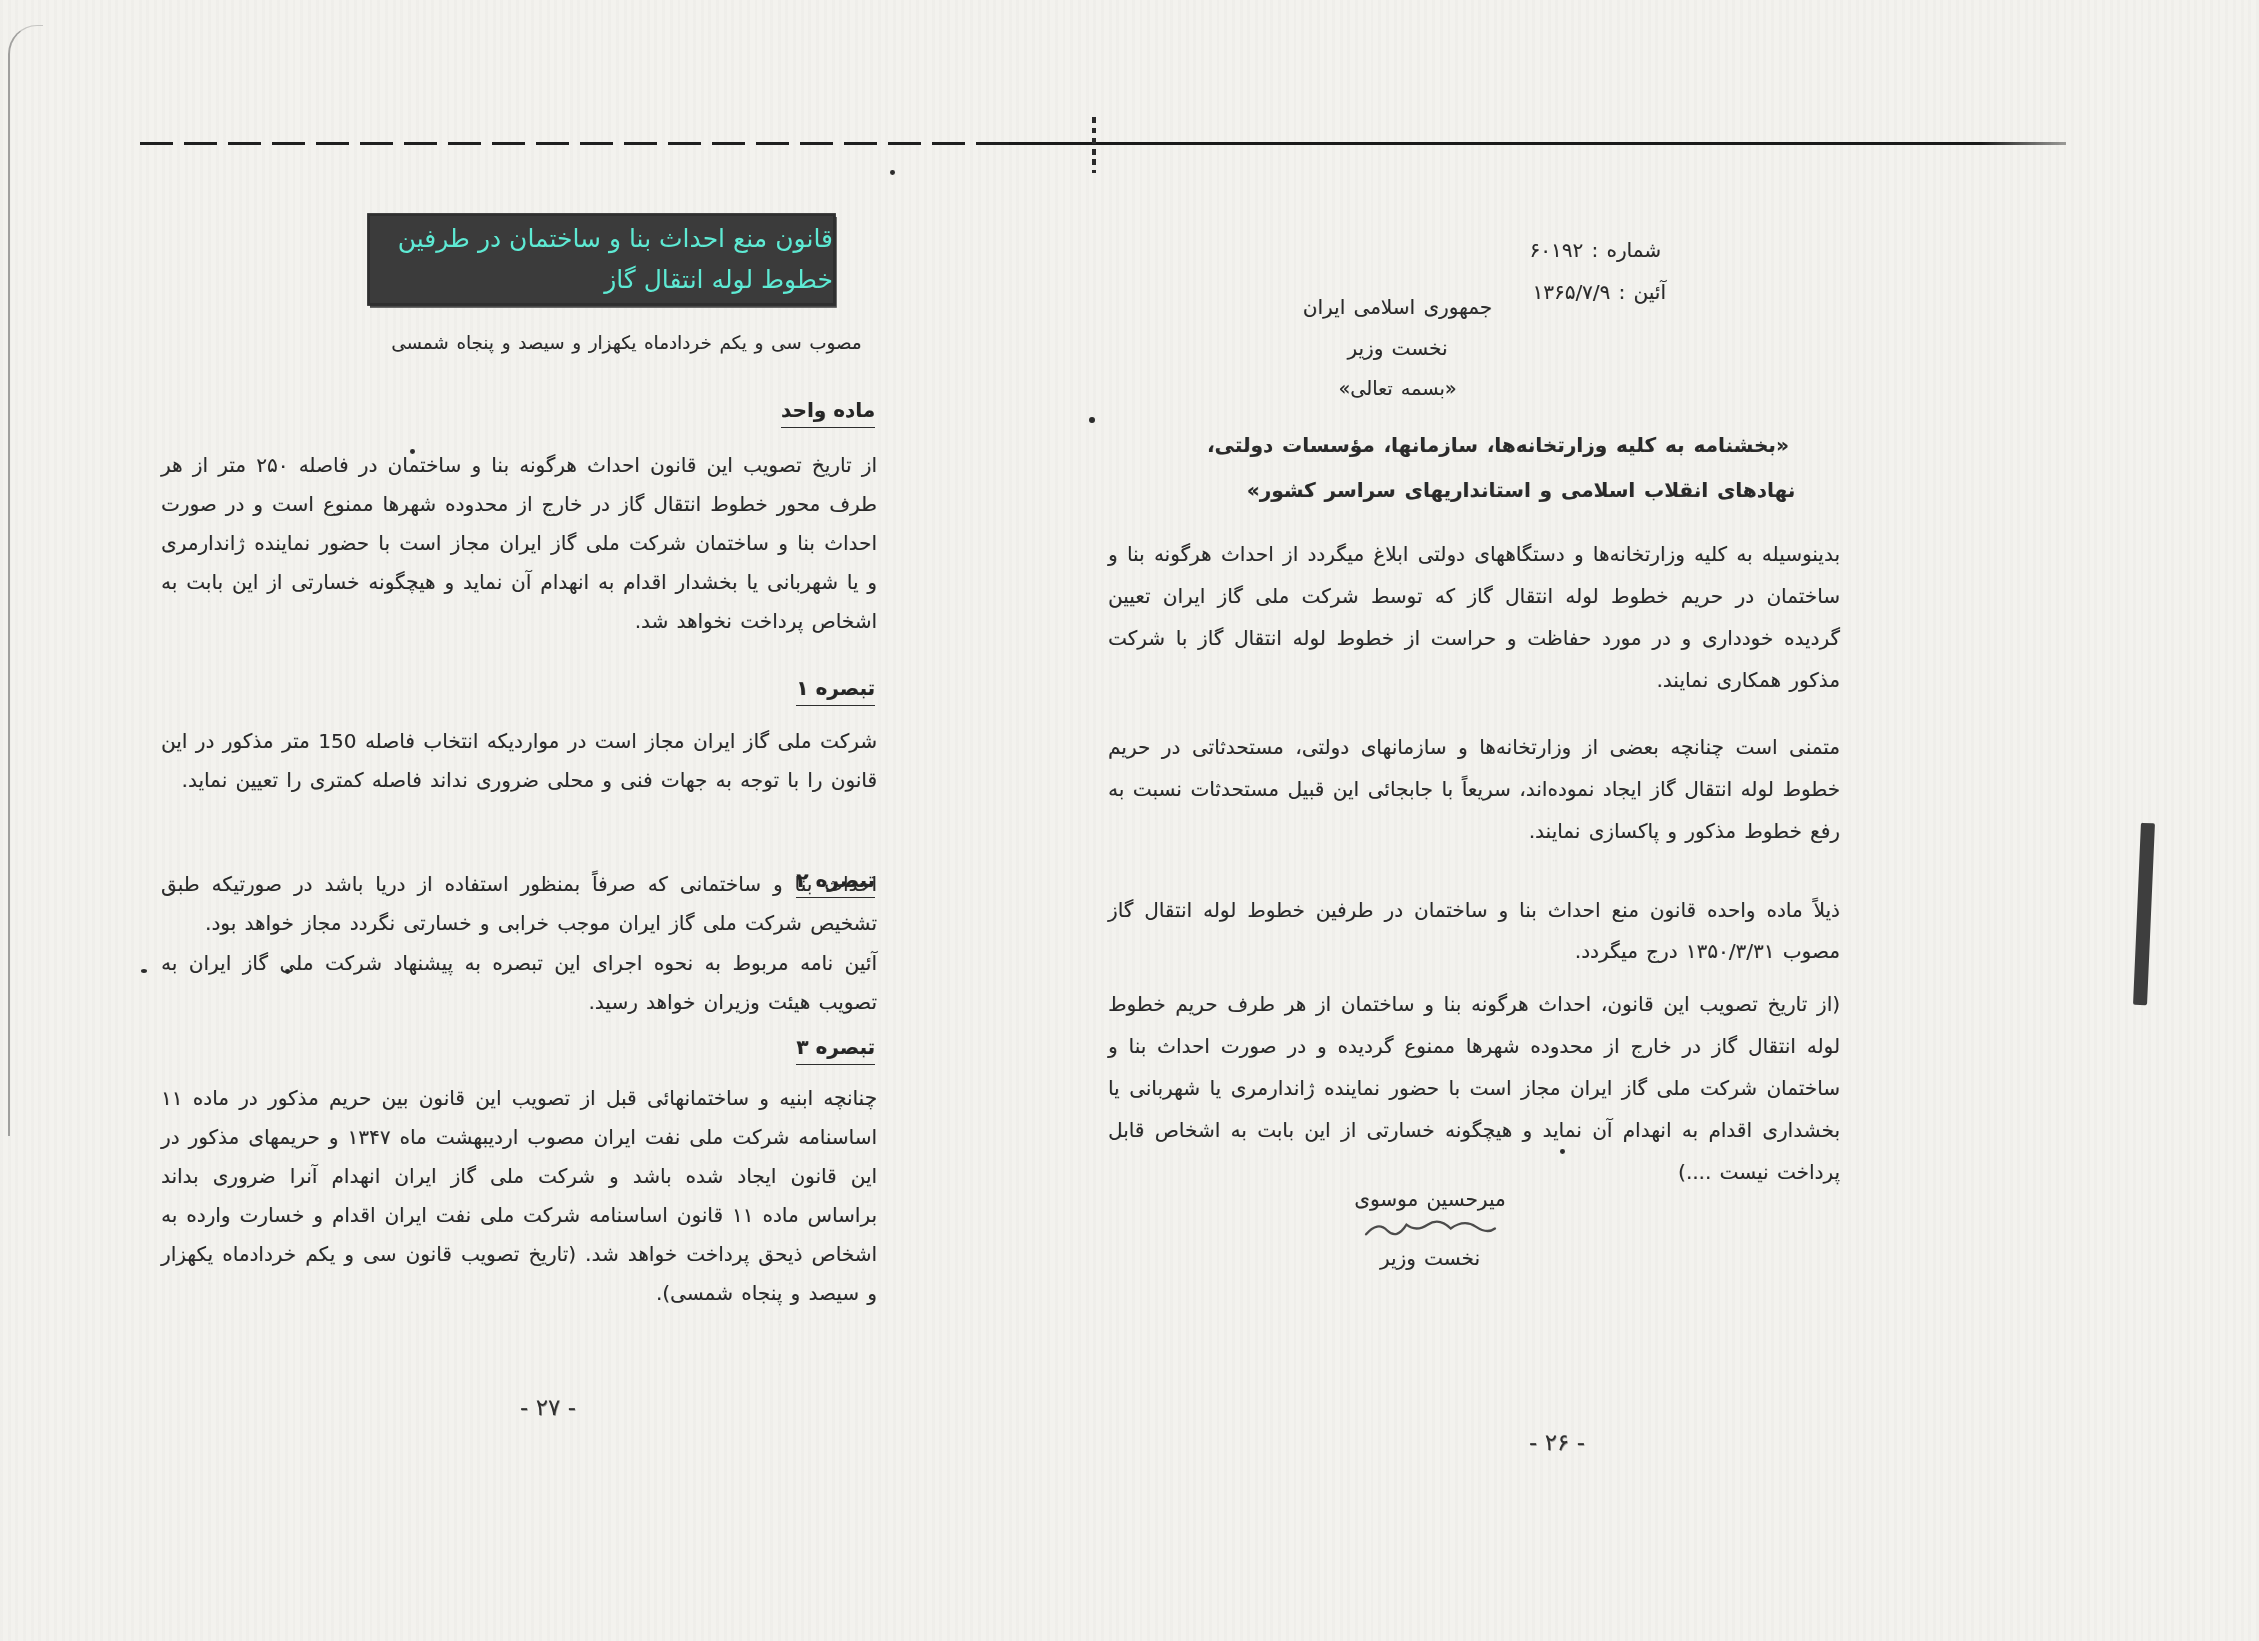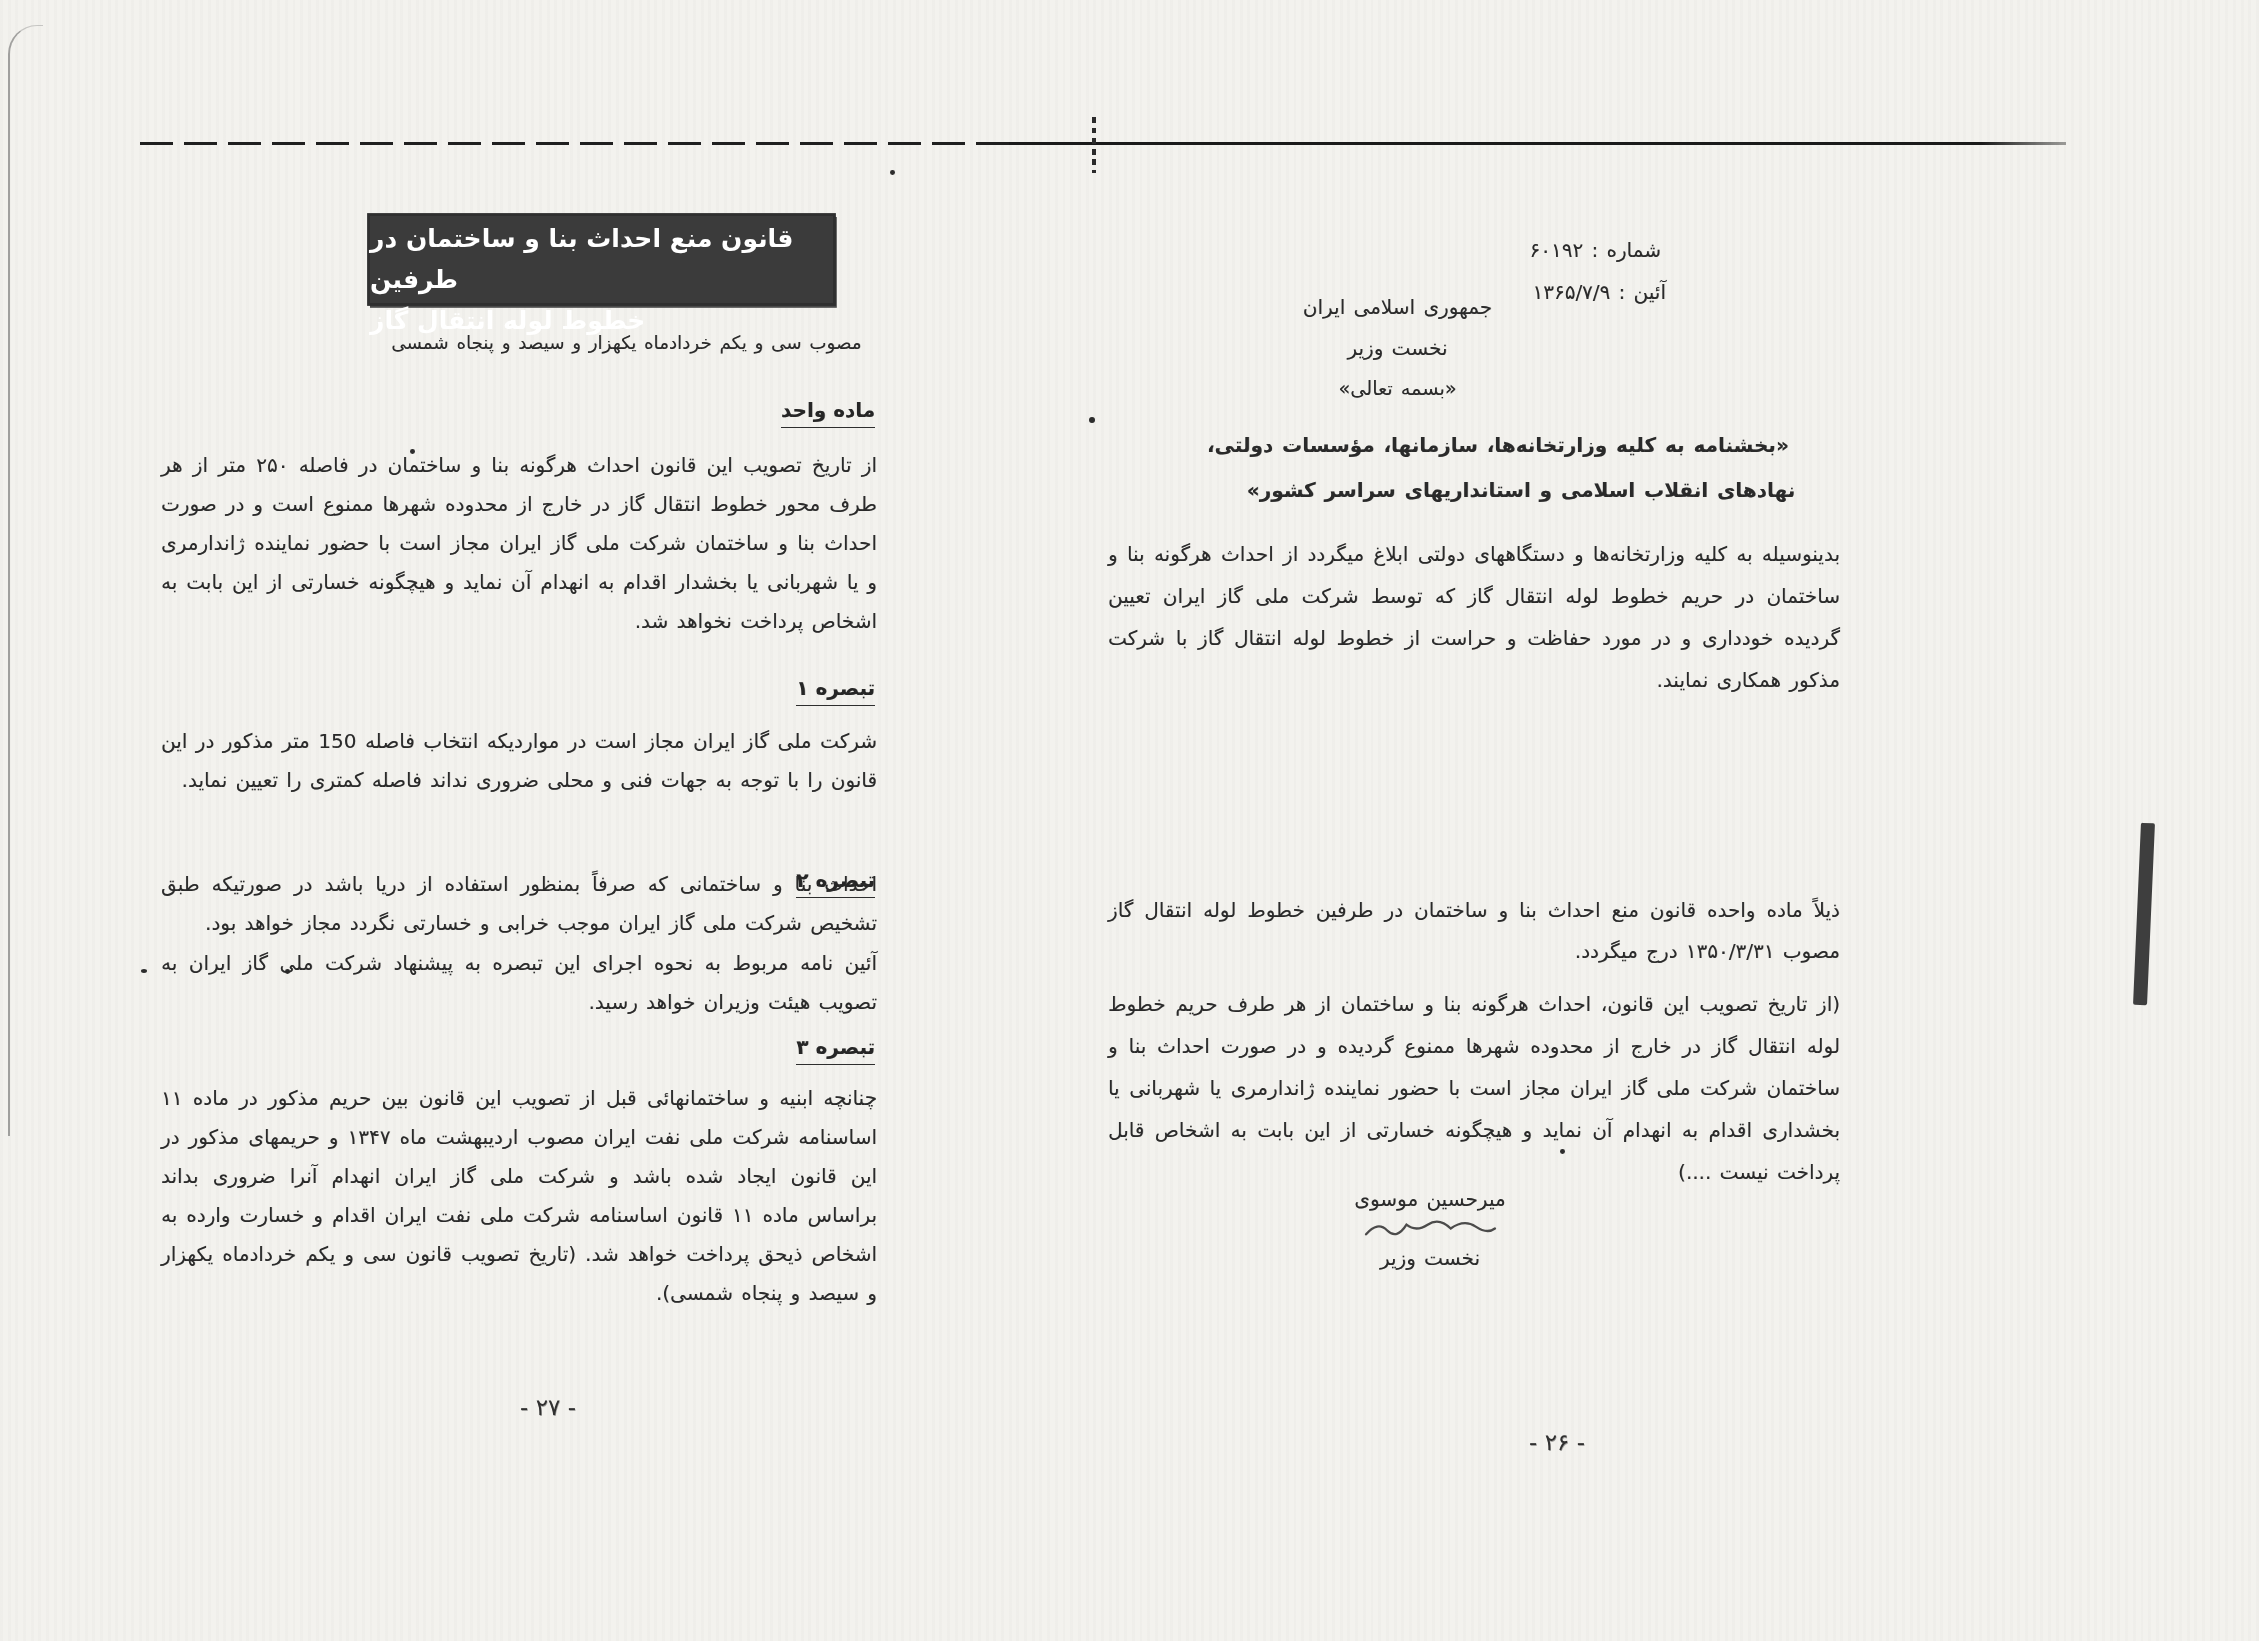--- a/index.html
+++ b/index.html
@@ -27,23 +27,23 @@
   .nowrap{white-space:nowrap;}
   .heading{
     font-weight:bold;
     border-bottom:1.9px solid #2e2e2e;
     padding-bottom:4.8px;
     text-shadow:0.4px 0.4px 0 rgba(45,45,45,0.4);
   }
   .title-box{
     background:#3b3b3b;
     box-shadow:0 0 0 2.9px #2f2f2f, 1.9px 2.9px 0 1.9px #4a4a4a;
-    color:#ffffff;
-    text-align:left;
-    font-weight:bold;
+    color:#5eead4;
+    text-align:right;
+    font-weight:normal;
   }
   .title-box .line{display:block;}
   .center{text-align:left;text-align-last:center;}
   .pagenum{
     font-size:23px;letter-spacing:3.9px;color:#303030;
     text-shadow:0.5px 0.5px 0 rgba(45,45,45,0.4);
     white-space:nowrap;
   }
   .rule-dashed{
     height:2.9px;
@@ -130,20 +130,21 @@
     <div class="abs" style="left:130px;top:286px;width:323px;text-align:center;">
       <div class="txt center nowrap" style="font-size:20px;line-height:42px;">جمهوری اسلامی ایران</div>
       <div class="txt center nowrap" style="font-size:20px;line-height:41px;">نخست وزیر</div>
       <div class="txt center nowrap" style="font-size:19.3px;line-height:39px;">«بسمه تعالی»</div>
     </div>
 
     <div class="abs txt" style="right:0;top:533px;width:732px;font-size:20px;line-height:42px;">بدینوسیله به کلیه وزارتخانه‌ها و دستگاههای دولتی ابلاغ میگردد از احداث هرگونه بنا و ساختمان در حریم خطوط لوله انتقال گاز که توسط شرکت ملی گاز ایران تعیین گردیده خودداری و در مورد حفاظت و حراست از خطوط لوله انتقال گاز با شرکت مذکور همکاری نمایند.</div>
 
     <div class="abs txt center" style="left:101px;top:423px;width:628px;font-size:20px;line-height:45px;font-weight:bold;">«بخشنامه به کلیه وزارتخانه‌ها، سازمانها، مؤسسات دولتی، نهادهای انقلاب اسلامی و استانداریهای سراسر کشور»</div>
 
+    <div class="abs txt" style="right:0;top:726px;width:732px;font-size:20px;line-height:42px;">متمنی است چنانچه بعضی از وزارتخانه‌ها و سازمانهای دولتی، مستحدثاتی در حریم خطوط لوله انتقال گاز ایجاد نموده‌اند، سریعاً با جابجائی این قبیل مستحدثات نسبت به رفع خطوط مذکور و پاکسازی نمایند.</div>
 
     <div class="abs txt" style="right:0;top:890px;width:732px;font-size:20px;line-height:41px;">ذیلاً ماده واحده قانون منع احداث بنا و ساختمان در طرفین خطوط لوله انتقال گاز مصوب ۱۳۵۰/۳/۳۱ درج میگردد.</div>
 
     <div class="abs txt" style="right:0;top:983px;width:732px;font-size:20px;line-height:42px;">(از تاریخ تصویب این قانون، احداث هرگونه بنا و ساختمان از هر طرف حریم خطوط لوله انتقال گاز در خارج از محدوده شهرها ممنوع گردیده و در صورت احداث بنا و ساختمان شرکت ملی گاز ایران مجاز است با حضور نماینده ژاندارمری یا شهربانی یا بخشداری اقدام به انهدام آن نماید و هیچگونه خسارتی از این بابت به اشخاص قابل پرداخت نیست ....)</div>
 
     <div class="abs" style="left:179px;top:1182px;width:290px;text-align:center;">
       <div class="txt center nowrap" style="font-size:20px;line-height:35px;">میرحسین موسوی</div>
       <svg width="145" height="25" viewBox="0 0 150 26" style="display:block;margin:0 auto;">
         <path d="M8,18 q12,-14 22,-4 t20,-6 q10,8 22,0 t24,4 q14,-10 26,-2 t20,2" fill="none" stroke="#2e2e2e" stroke-width="2.4" stroke-linecap="round" opacity="0.85"></path>
       </svg>

